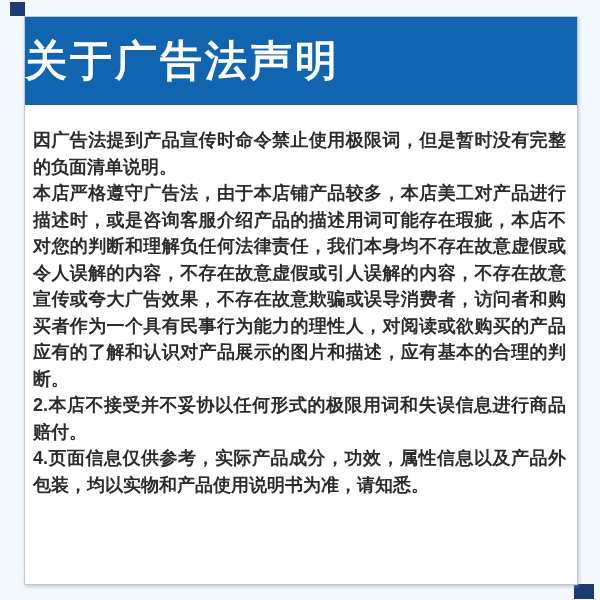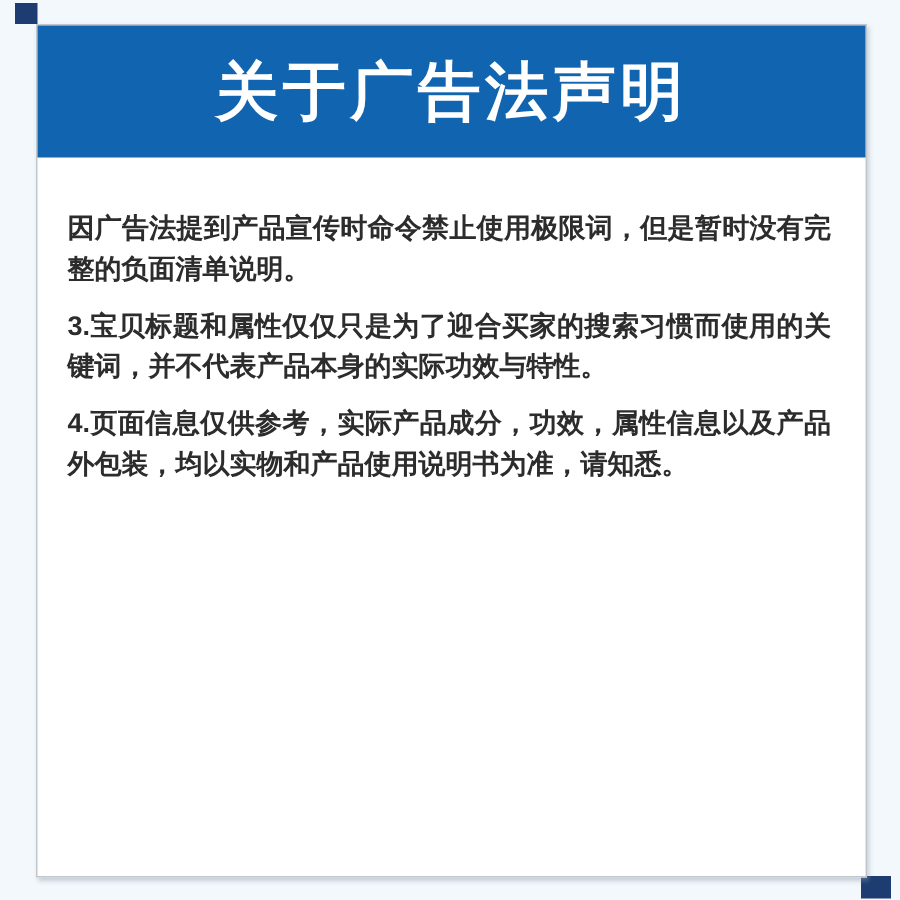--- a/index.html
+++ b/index.html
@@ -40,58 +40,58 @@
     background: #ffffff;
     border: 1px solid #c2c7cc;
     box-shadow: 1px 2px 3px rgba(140, 155, 170, 0.45);
   }
   .banner {
     width: 100%;
     height: 88px;
     background: #1164b0;
     display: flex;
     align-items: center;
-    justify-content: center;
   }
   .banner-title {
     color: #ffffff;
     font-size: 42px;
     font-weight: 700;
     letter-spacing: 3px;
     line-height: 1;
     white-space: nowrap;
   }
   .body-text {
     padding: 22px 11px 0 8px;
     font-size: 18px;
     line-height: 26.5px;
     font-weight: 700;
     color: #2c2c2c;
     text-align: justify;
   }
   .body-text p {
-    margin: 12px;
+    margin: 0;
     padding: 0;
   }
 </style>
 </head>
 <body>
 
 <div class="page">
 
   <div class="corner-accent corner-tl"></div>
   <div class="corner-accent corner-br"></div>
 
   <div class="panel">
 
     <div class="banner">
       <div class="banner-title">关于广告法声明</div>
     </div>
 
     <div class="body-text">
       <p>因广告法提到产品宣传时命令禁止使用极限词，但是暂时没有完整的负面清单说明。</p>
-      <p>3.宝贝标题和属性仅仅只是为了迎合买家的搜索习惯而使用的关键词，并不代表产品本身的实际功效与特性。</p>
+      <p>本店严格遵守广告法，由于本店铺产品较多，本店美工对产品进行描述时，或是咨询客服介绍产品的描述用词可能存在瑕疵，本店不对您的判断和理解负任何法律责任，我们本身均不存在故意虚假或令人误解的内容，不存在故意虚假或引人误解的内容，不存在故意宣传或夸大广告效果，不存在故意欺骗或误导消费者，访问者和购买者作为一个具有民事行为能力的理性人，对阅读或欲购买的产品应有的了解和认识对产品展示的图片和描述，应有基本的合理的判断。</p>
+      <p>2.本店不接受并不妥协以任何形式的极限用词和失误信息进行商品赔付。</p>
       <p>4.页面信息仅供参考，实际产品成分，功效，属性信息以及产品外包装，均以实物和产品使用说明书为准，请知悉。</p>
     </div>
 
   </div>
 
 </div>
 
 </body></html>

